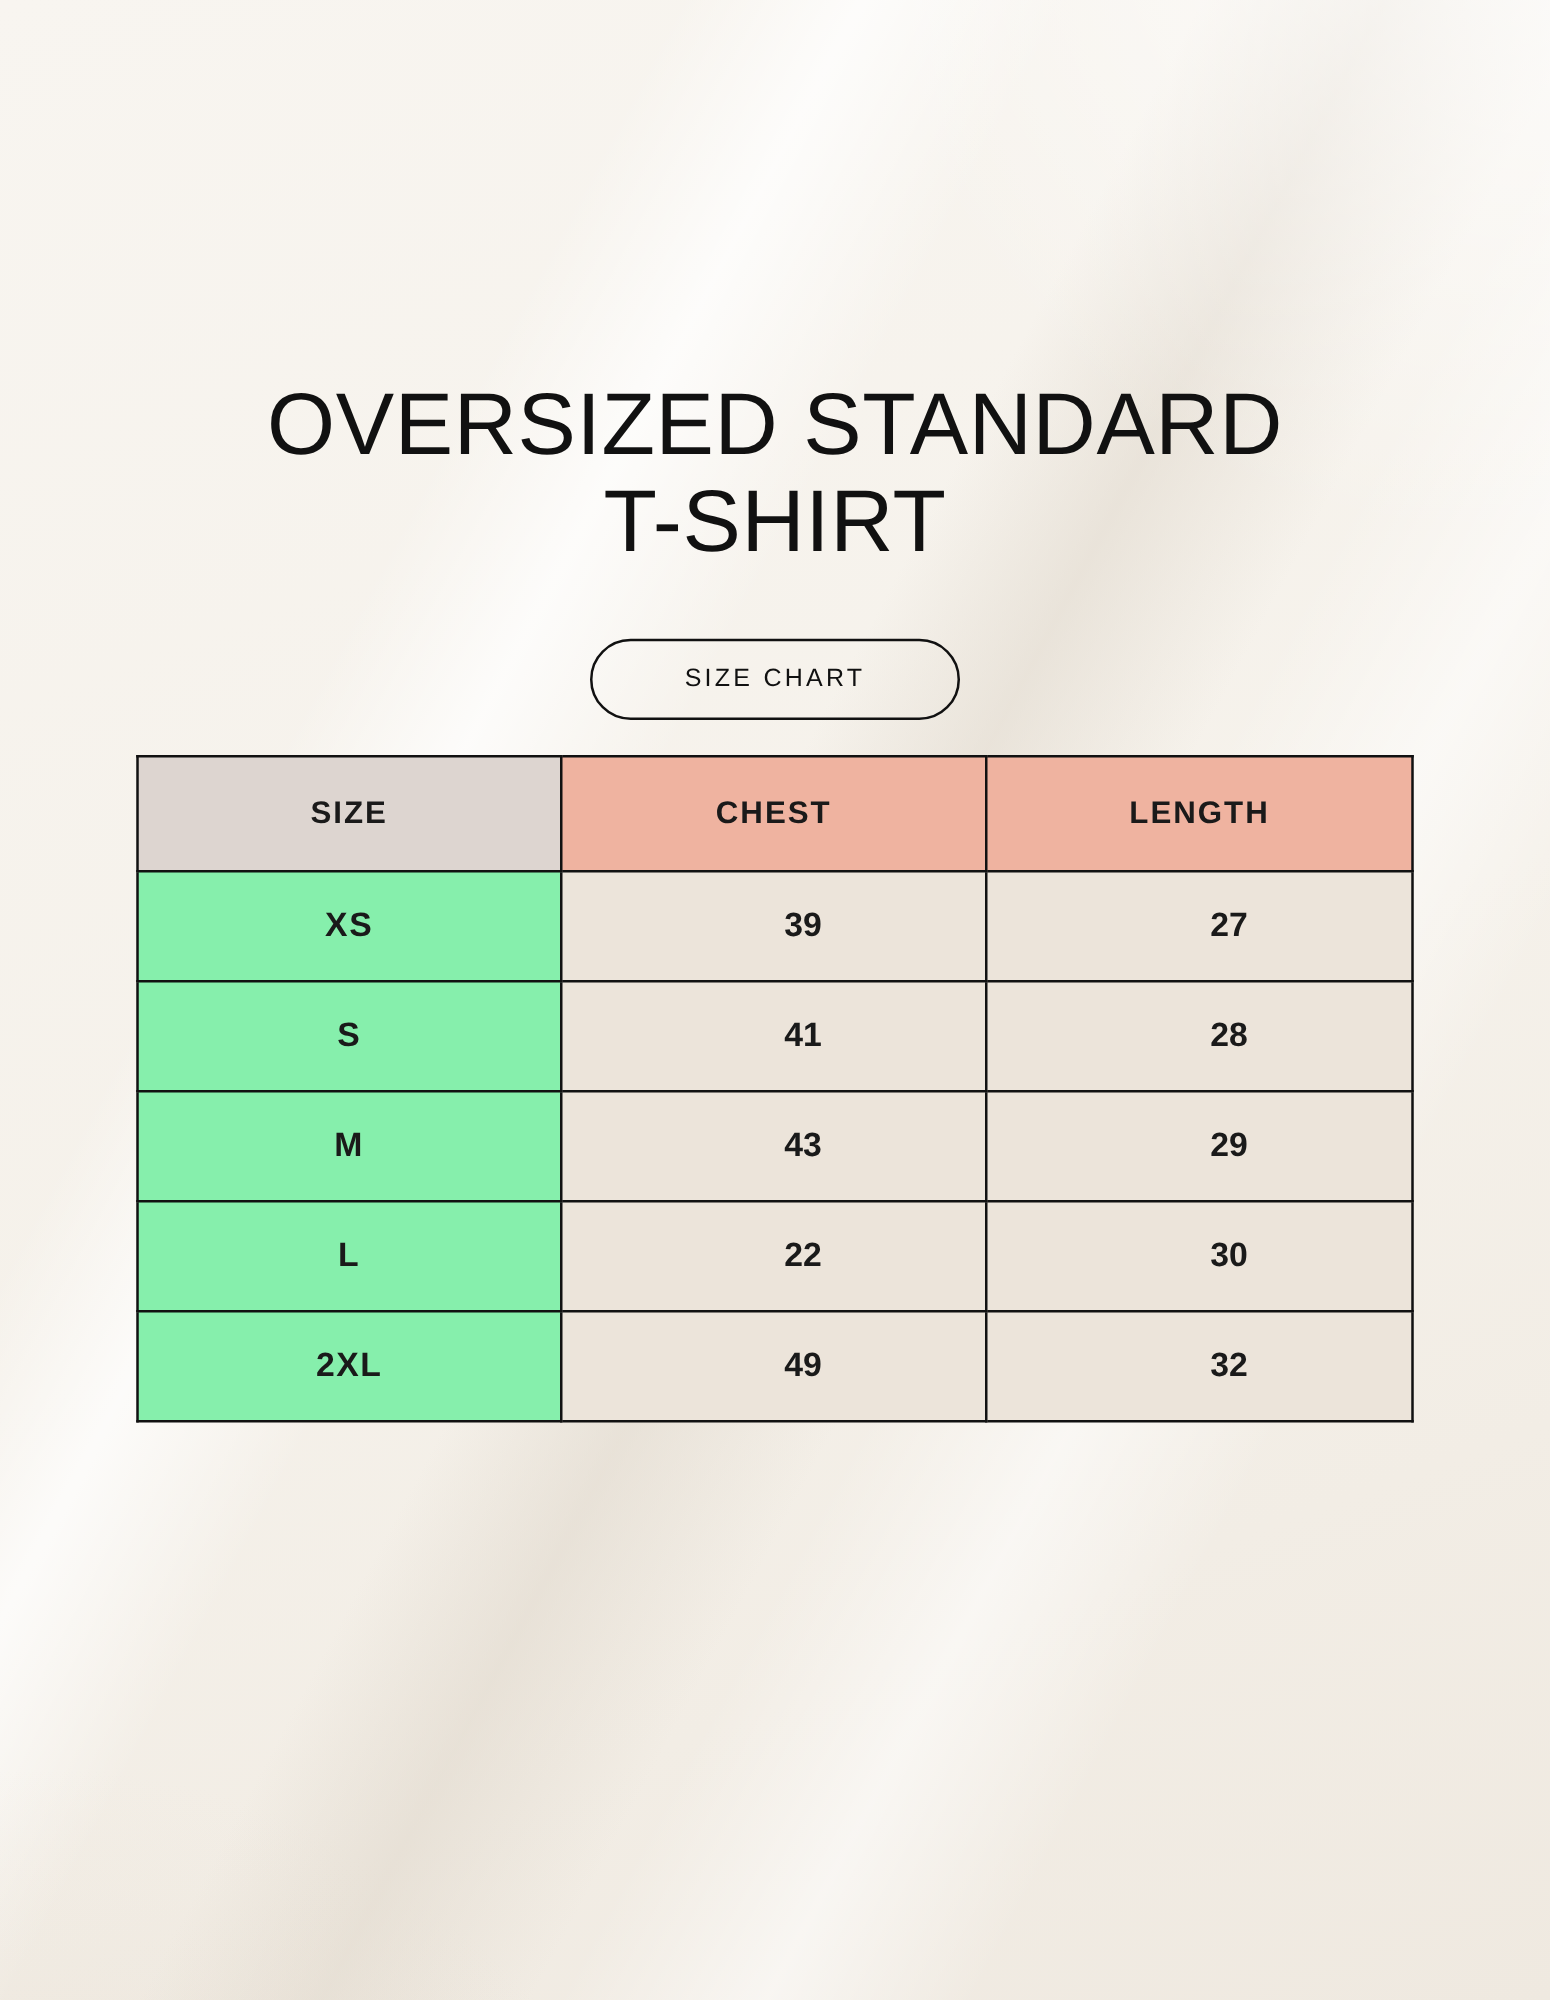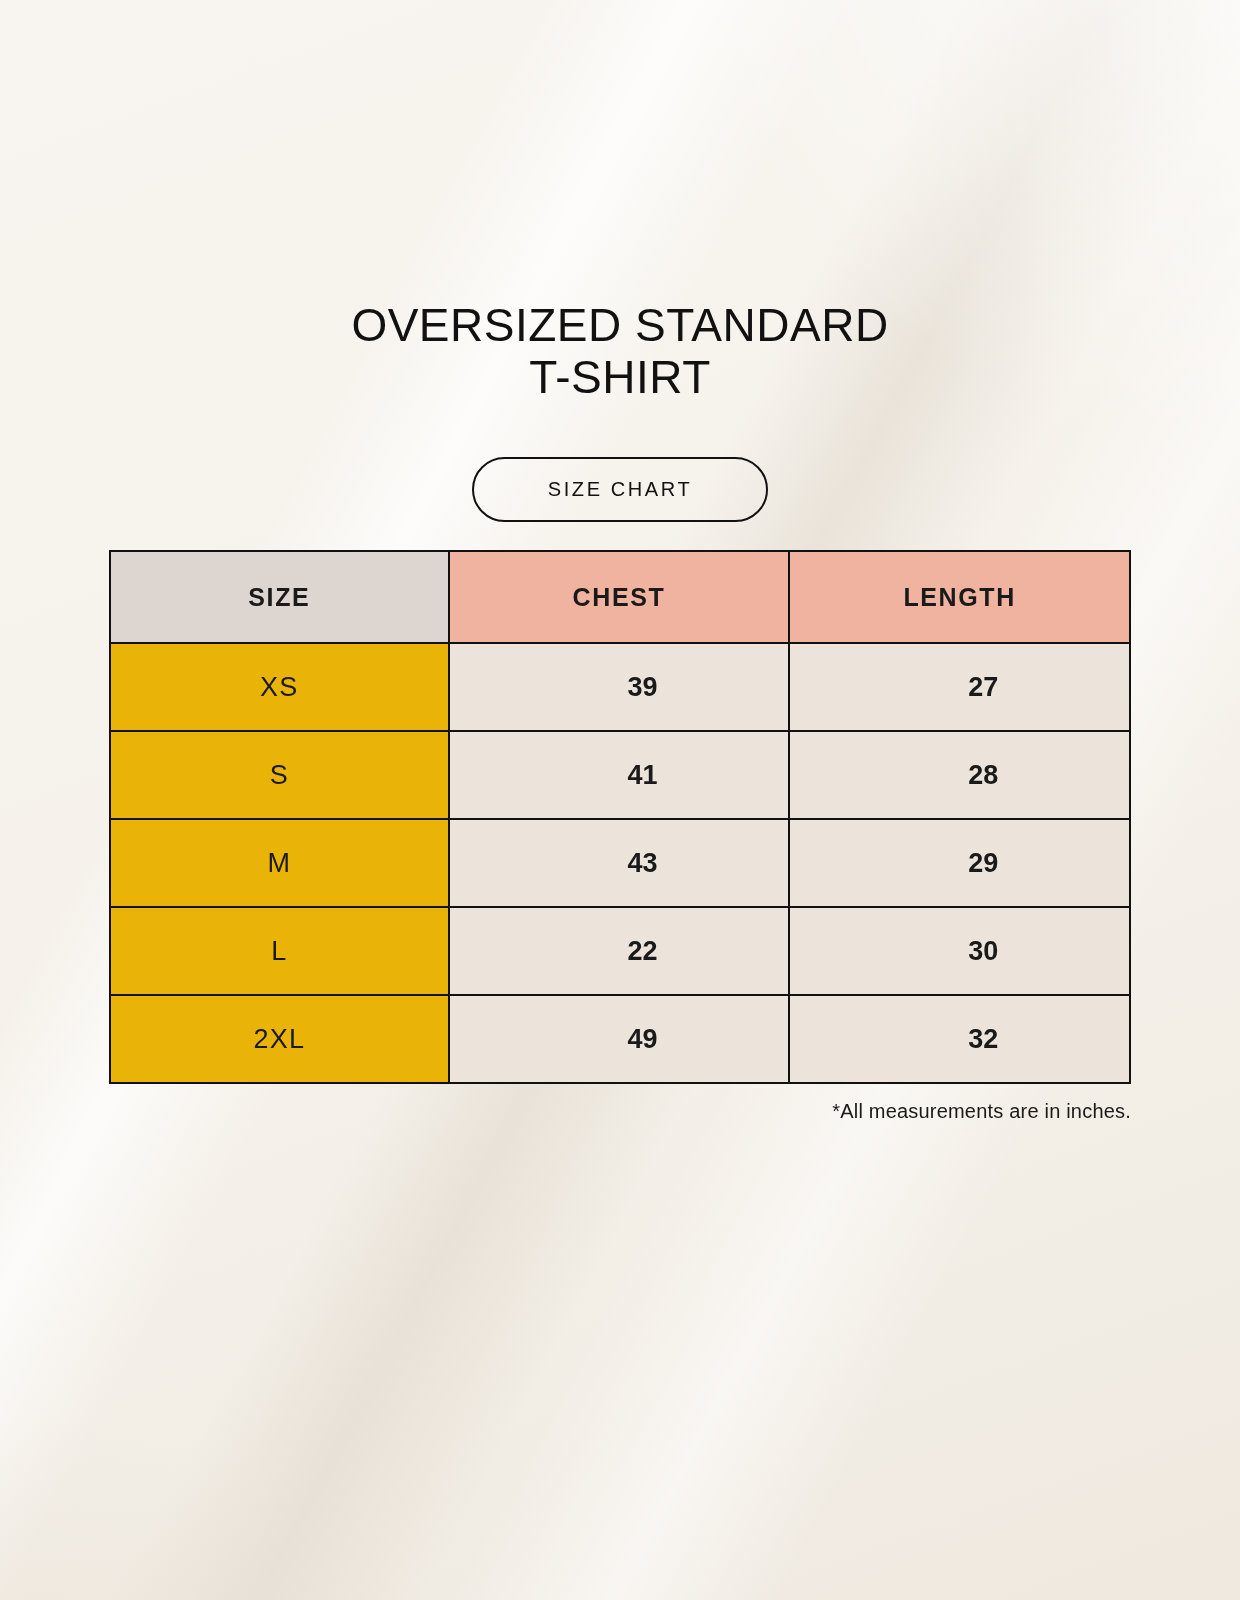--- a/index.html
+++ b/index.html
@@ -48,21 +48,21 @@
     position: absolute;
     left: 0;
     top: 0;
     width: 1240px;
   }
 
   .title {
     margin: 0;
     padding: 300px 130px 0 130px;
     text-align: center;
-    font-size: 46px;
+    font-size: 70px;
     line-height: 1.12;
     letter-spacing: 0.5px;
     font-weight: 400;
     color: #111111;
     white-space: pre-line;
   }
 
   .pill-wrap {
     display: flex;
     justify-content: center;
@@ -107,22 +107,22 @@
     font-weight: 700;
   }
   th.head-size { background: #ddd5d0; }
   th.head-chest, th.head-length { background: #efb3a0; }
 
   table.size-chart tbody td {
     height: 84px;
     font-size: 27px;
   }
   td.cell-size {
-    background: #eab308;
-    font-weight: 400;
+    background: #86efac;
+    font-weight: 700;
     letter-spacing: 1.2px;
   }
   td.cell-val {
     background: #ece4da;
     font-weight: 700;
     padding-left: 48px;
   }
 
   .footnote {
     width: 1022px;
@@ -186,16 +186,15 @@
           </tr>
           <tr>
             <td class="cell-size">2XL</td>
             <td class="cell-val">49</td>
             <td class="cell-val">32</td>
           </tr>
         </tbody>
       </table>
     </div>
 
-    <div class="footnote">*All measurements are in inches.</div>
 
   </div>
 </div>
 
 </body></html>

